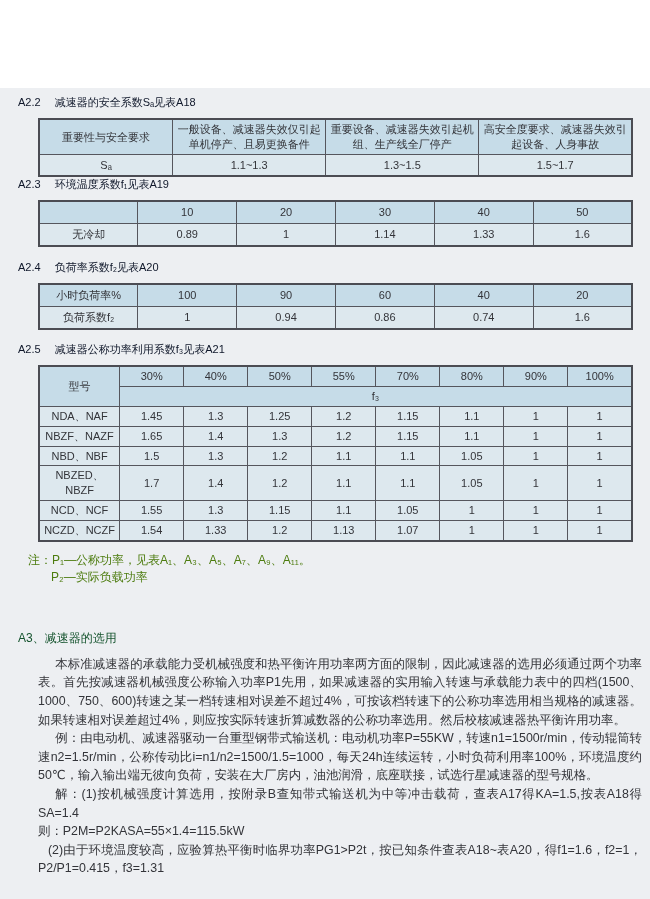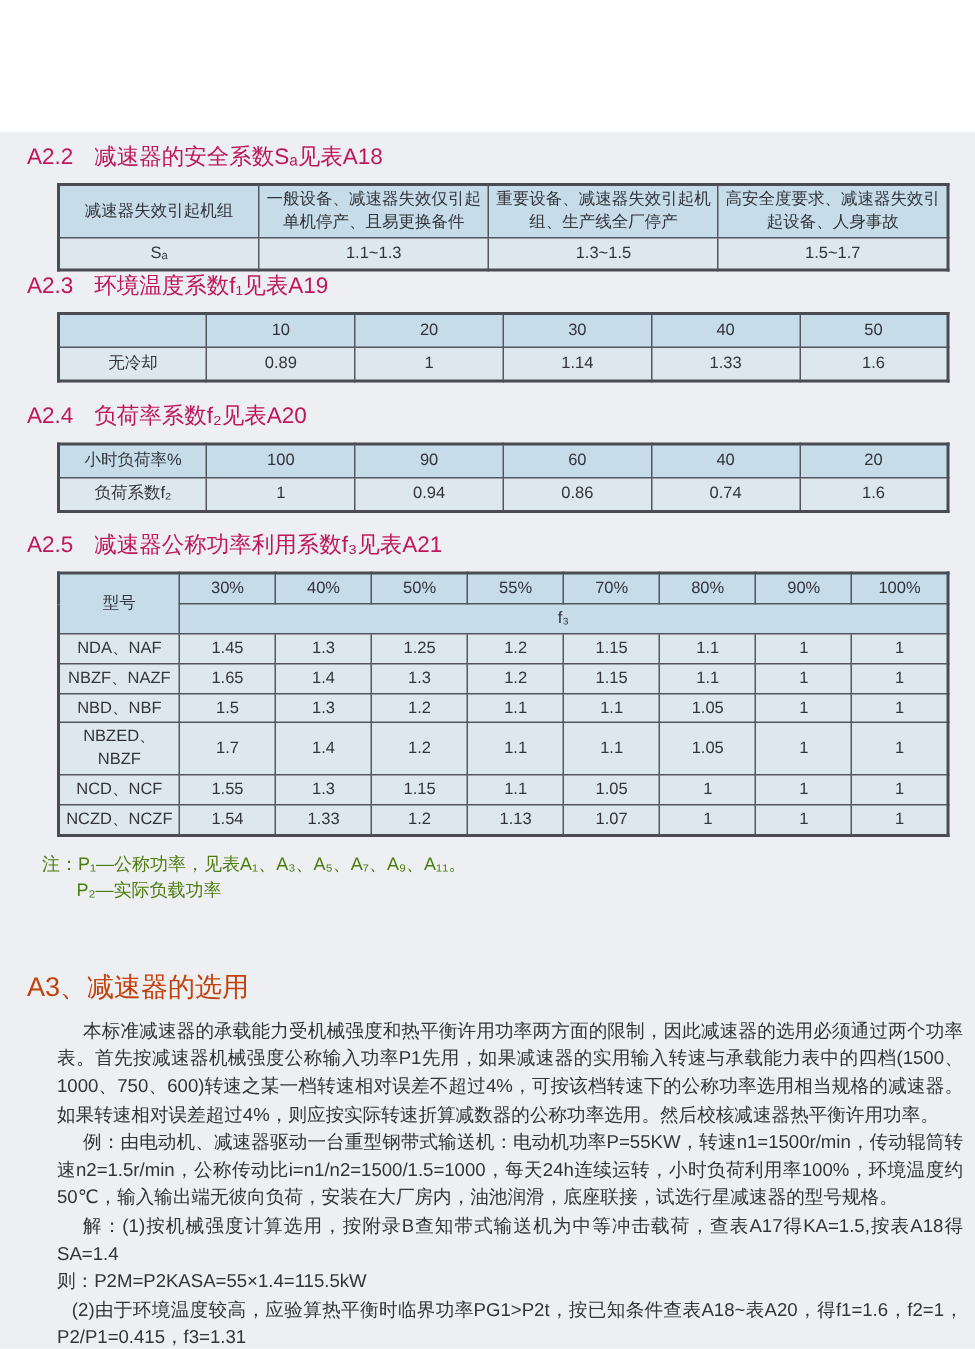--- a/index.html
+++ b/index.html
@@ -8,21 +8,21 @@
     width:650px; height:899px; background:#ffffff; overflow:hidden;
     font-family:"Liberation Sans","DejaVu Sans",sans-serif;
     position:relative;
   }
   .scan-area {
     position:absolute; top:88px; left:0; width:650px; height:811px;
     background:#edeff2; color:#35363b; overflow:hidden;
   }
   .inner { padding:7px 8px 0 18px; }
 
-  .sec-heading { font-size:15px; color:#be185d; margin:0; white-space:nowrap; }
+  .sec-heading { font-size:11px; color:#0f172a; margin:0; white-space:nowrap; }
   .sec-heading .num { margin-right:14px; }
   .h-a23 { }
   .h-a24 { margin-top:13px; }
   .h-a25 { margin-top:12px; }
 
   table.tbl {
     border-collapse:collapse; table-layout:fixed;
     margin:8px 0 0 20px; width:595px;
     border:2px solid #4b4c53;
   }
@@ -38,21 +38,21 @@
   .a18 td { height:16px; }
   .a18 tr.hdr td { height:30px; }
   .a19 td, .a20 td { height:17px; }
   .a21 td { height:13px; padding:2px 2px; }
   .a21 tr.hdr1 td { height:15px; }
   .a21 tr.hdr2 td { height:12px; }
 
   .note { margin:10px 0 0 10px; font-size:12px; color:#4d7c0f; line-height:17px; }
   .note .line2 { padding-left:23px; }
 
-  .a3-heading { font-size:18px; color:#c2410c; margin:44px 0 0 0; }
+  .a3-heading { font-size:12px; color:#14532d; margin:44px 0 0 0; }
 
   .article { margin:8px 0 0 20px; width:604px; }
   .article p {
     margin:0; font-size:12.4px; line-height:18.6px; color:#333439;
     text-align:justify;
   }
   .p-indent { text-indent:1.4em; }
   .p-indent-sm { text-indent:0.8em; }
 </style>
 </head>
@@ -67,21 +67,21 @@
 
     <table class="tbl a18">
       <colgroup>
           <col class="c1">
           <col class="cn">
           <col class="cn">
           <col class="cn">
         </colgroup>
       <tbody>
           <tr class="hdr">
-        <td class="th">减速器失效引起机组</td>
+        <td class="th">重要性与安全要求</td>
         <td class="th">一般设备、减速器失效仅引起单机停产、且易更换备件</td>
         <td class="th">重要设备、减速器失效引起机组、生产线全厂停产</td>
         <td class="th">高安全度要求、减速器失效引起设备、人身事故</td>
       </tr>
       <tr>
         <td class="dr">Sₐ</td>
         <td class="dr">1.1~1.3</td>
         <td class="dr">1.3~1.5</td>
         <td class="dr">1.5~1.7</td>
       </tr>

